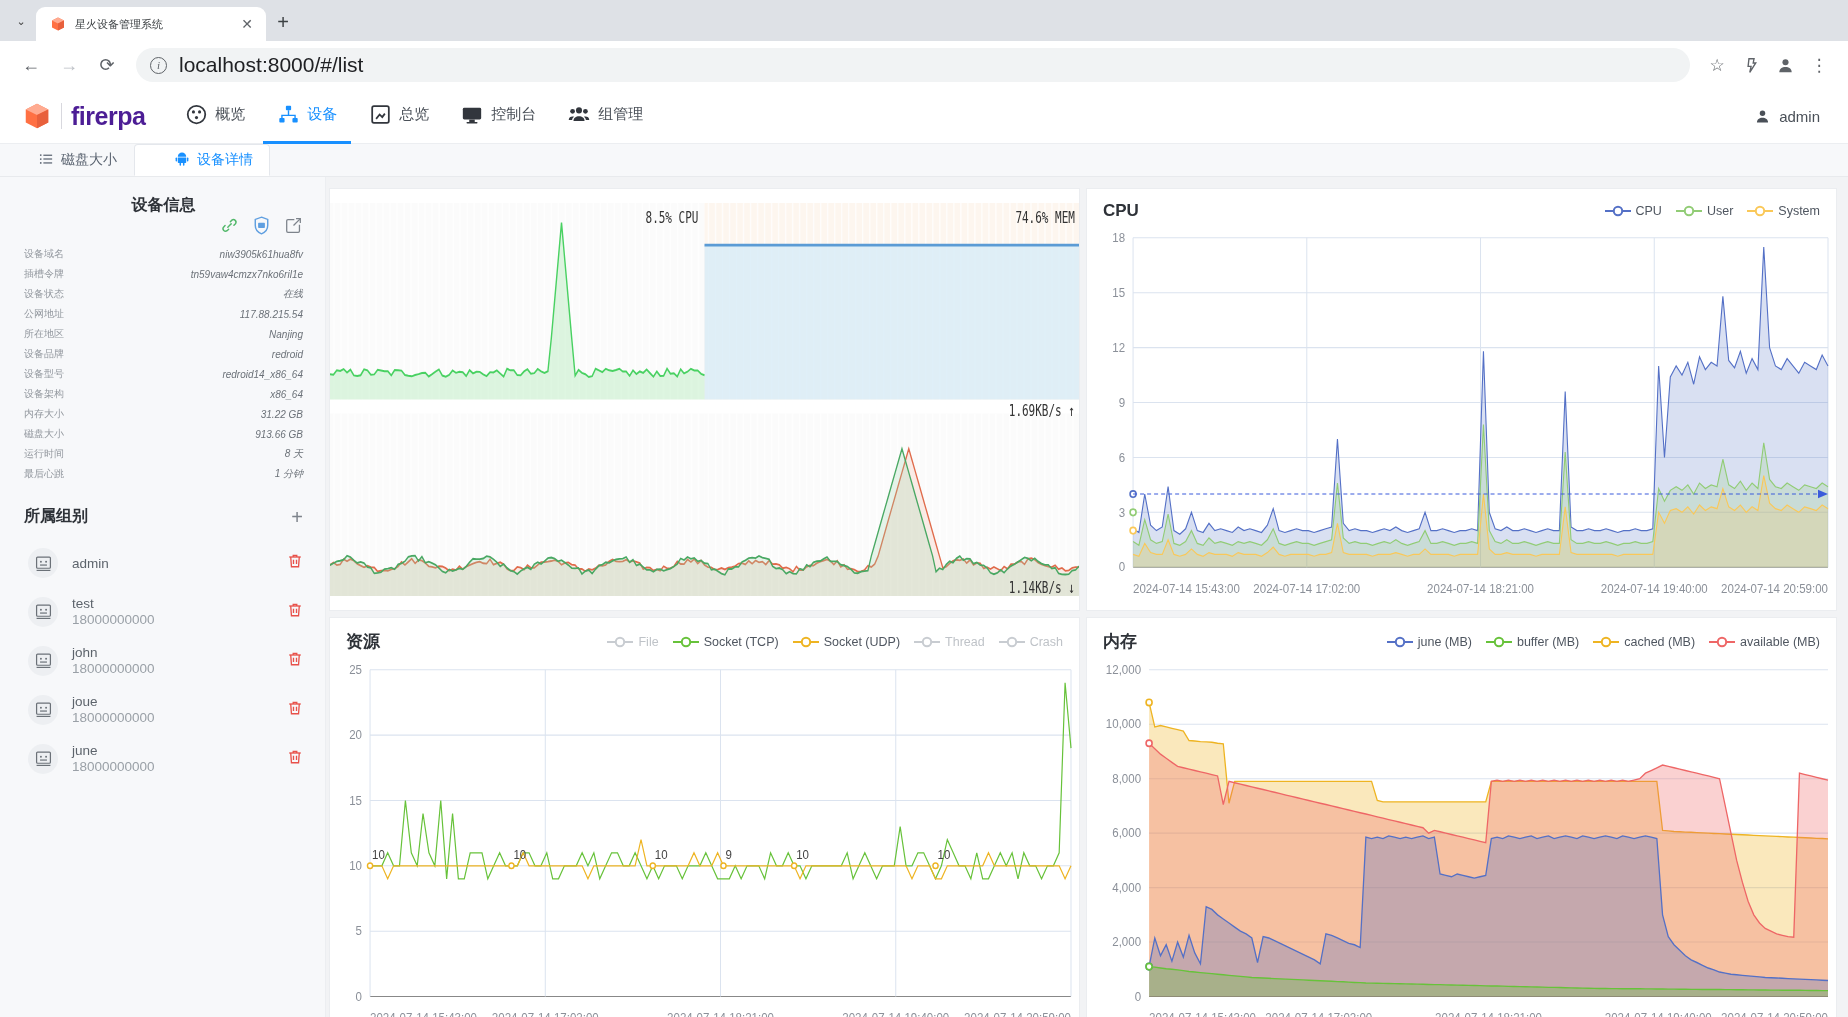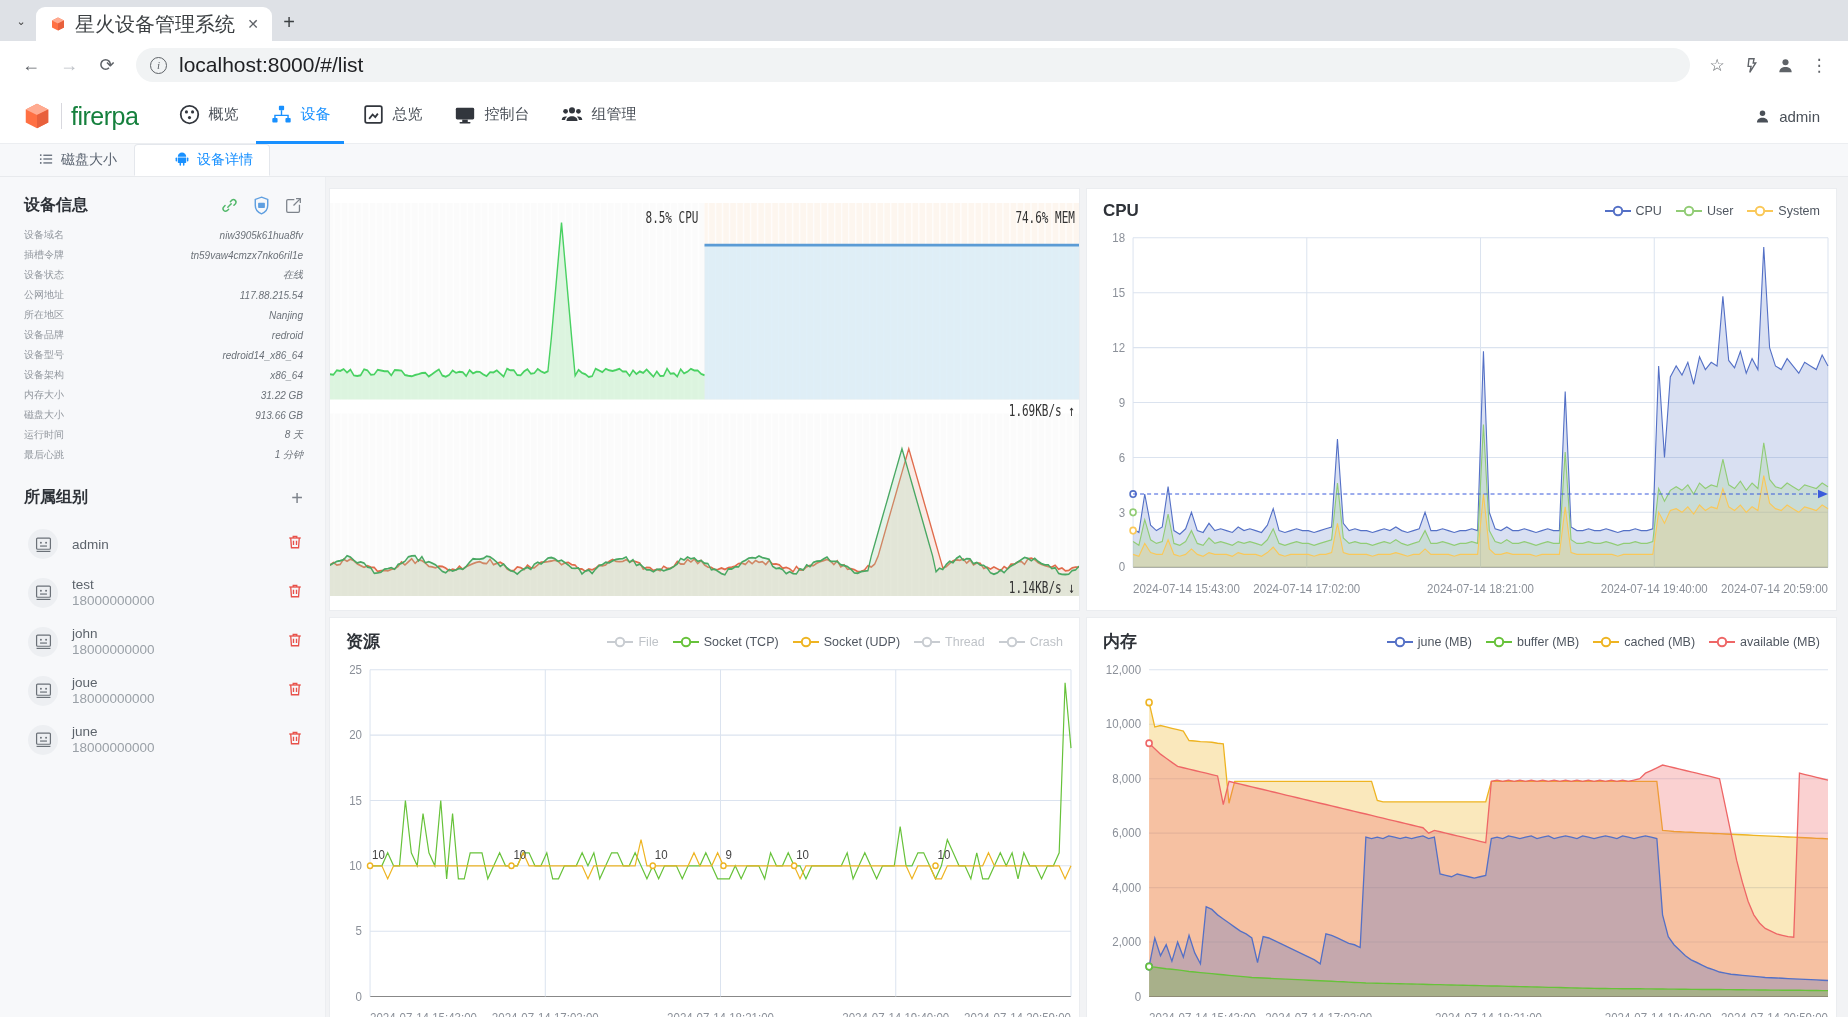--- a/index.html
+++ b/index.html
@@ -17,21 +17,21 @@
   .tabstrip-chevron {
     width: 30px; height: 30px; display: flex; align-items: center; justify-content: center;
     color: #444; font-size: 11px; margin-bottom: 5px; border-radius: 4px;
   }
   .tab {
     height: 34px; background: #fff; border-radius: 9px 9px 0 0;
     display: flex; align-items: center; padding: 0 10px 0 13px;
     min-width: 230px; position: relative; gap: 9px;
   }
   .tab-favicon { width: 17px; height: 17px; display:flex; align-items:center; justify-content:center;}
-  .tab-title { font-size: 20px; color: #3c4043; white-space: nowrap; overflow: hidden;
+  .tab-title { font-size: 11px; color: #3c4043; white-space: nowrap; overflow: hidden;
                text-overflow: ellipsis; flex: 1; }
   .tab-close { width: 18px; height: 18px; display:flex;align-items:center;justify-content:center;
                color:#5f6368; font-size: 14px; }
   .newtab { width: 34px; height: 34px; display:flex; align-items:center; justify-content:center;
             color:#3c4043; font-size: 20px; font-weight: 300; margin-bottom: 2px; }
 
   .omnibar { height: 48px; background: #fff; display: flex; align-items: center;
              padding: 0 14px; gap: 4px; }
   .nav-btn { width: 34px; height: 34px; border-radius: 50%; display:flex;
              align-items:center; justify-content:center; color:#5f6368; font-size: 18px; }
@@ -42,21 +42,21 @@
               display:flex;align-items:center;justify-content:center; font-size: 11px;
               color:#5f6368; font-family: "Liberation Serif", serif; font-style: italic; }
   .url-text { font-size: 21px; color: #202124; }
   .omni-icon { width: 30px; height: 30px; display:flex; align-items:center;
                justify-content:center; color:#5f6368; font-size: 17px; }
 
   
   .app-header { height: 55px; background: #fff; border-bottom: 1px solid #eceef1;
                 display: flex; align-items: center; padding: 0 22px; }
   .brand { display: flex; align-items: center; gap: 9px; margin-right: 26px; }
-  .brand-name { font-size: 25px; color: #15803d; letter-spacing: -0.5px; font-weight: 400; }
+  .brand-name { font-size: 25px; color: #4c1d95; letter-spacing: -0.5px; font-weight: 700; }
   .brand-sep { width:1px; height: 26px; background:#d8d8de; }
   .navs { display: flex; align-items: center; gap: 4px; }
   .nav-item { display: flex; align-items: center; gap: 8px; padding: 16px 14px;
               color: #4a5058; font-size: 15px; border-bottom: 3px solid transparent;
               height: 55px; }
   .nav-item.active { color: #1890ff; border-bottom-color: #1890ff; }
   .nav-ico { width: 22px; height: 22px; display:flex; align-items:center; justify-content:center; }
   .header-right { margin-left: auto; display: flex; align-items: center; gap: 8px;
                   color: #4a5058; font-size: 15px; padding-right: 6px; }
 
@@ -70,21 +70,21 @@
                    border-bottom-color: #fff; padding-left: 40px; }
 
   
   .workspace { display: flex; width: 1848px; height: 874px; background: #f2f3f5; }
   .left-pane { width: 326px; background: #f7f8fa; padding: 0 0 0 0; flex-shrink: 0;
                border-right: 1px solid #eceef1; }
   .right-pane { flex: 1; display: flex; flex-direction: column; }
 
   
   .info-card { padding: 18px 22px 6px 24px; }
-  .info-head { display: flex; align-items: center; margin-bottom: 9px; }
+  .info-head { display: flex; align-items: center; margin-bottom: 9px; flex-direction: column; }
   .info-title { font-size: 16px; font-weight: bold; color: #2e3238; }
   .info-actions { margin-left: auto; display: flex; gap: 13px; align-items: center; }
   .iact { width: 19px; height: 19px; display:flex; align-items:center; justify-content:center; }
   .info-row { display: flex; justify-content: space-between; align-items: center;
               padding: 3px 0; font-size: 10px; }
   .info-label { color: #93989f; }
   .info-value { color: #6b7178; text-align: center; font-style: italic; }
   .info-value.ok { color: #6b7178; }
 
   .group-head { display: flex; align-items: center; padding: 16px 22px 8px 24px; }

